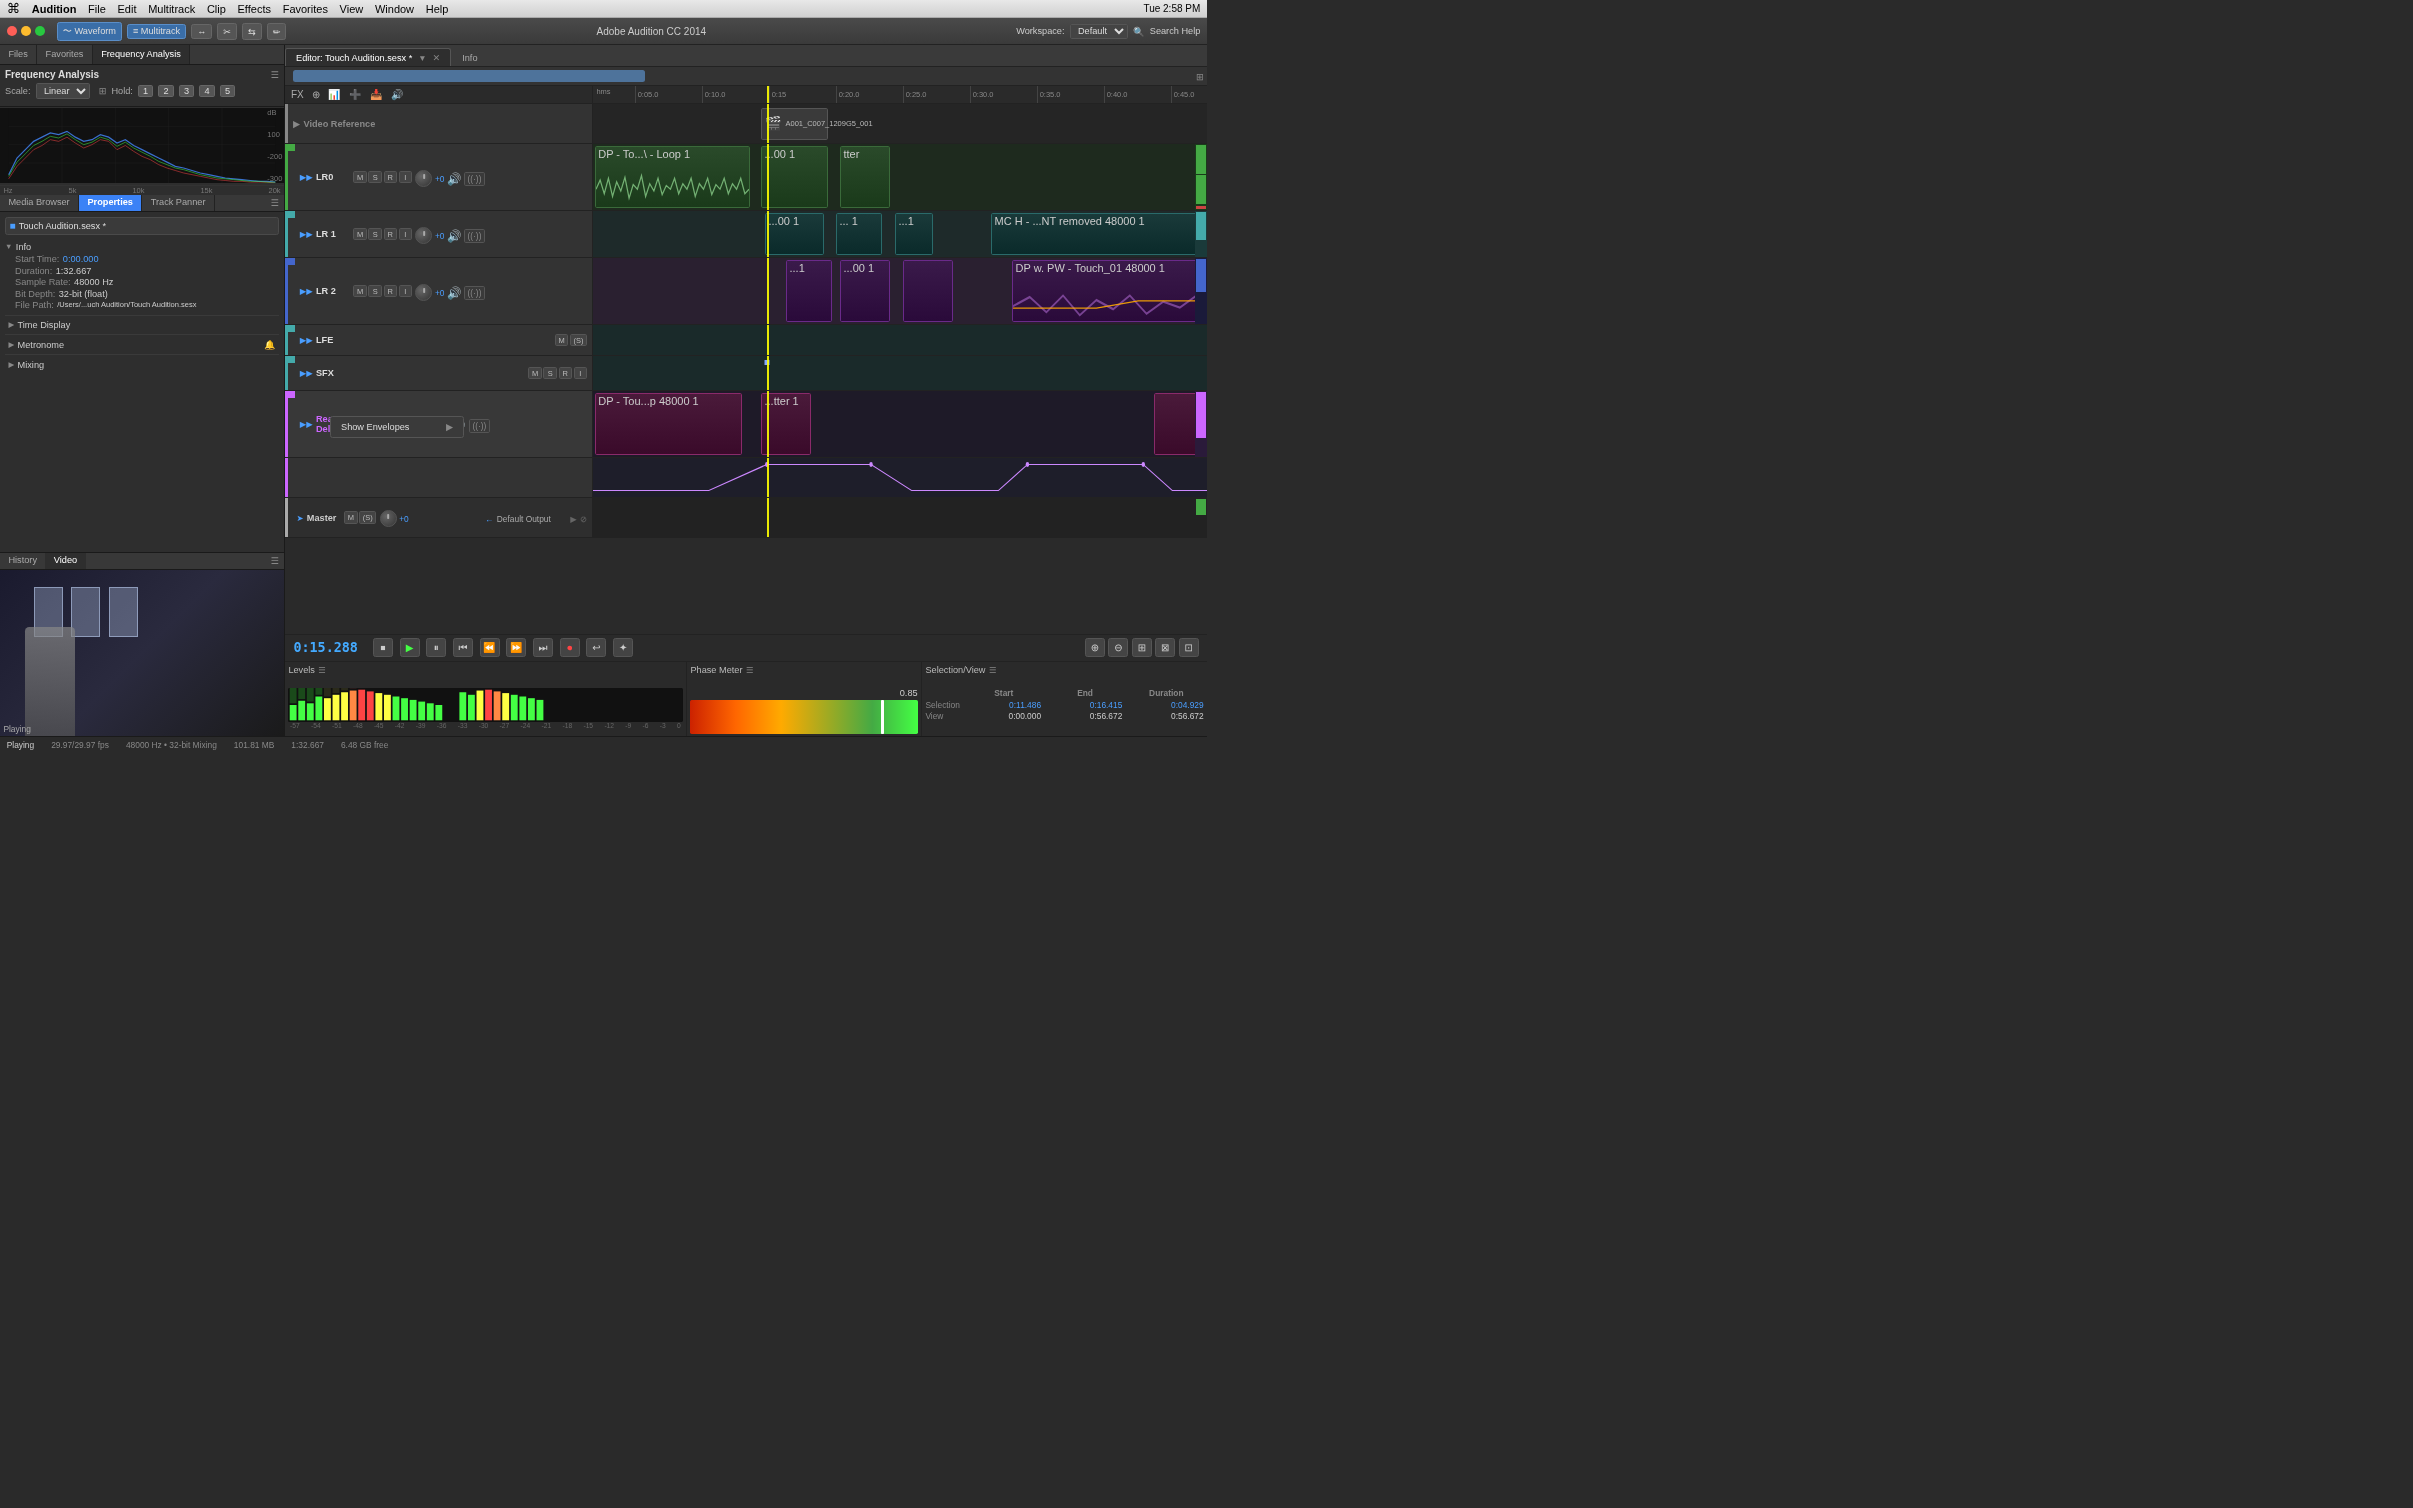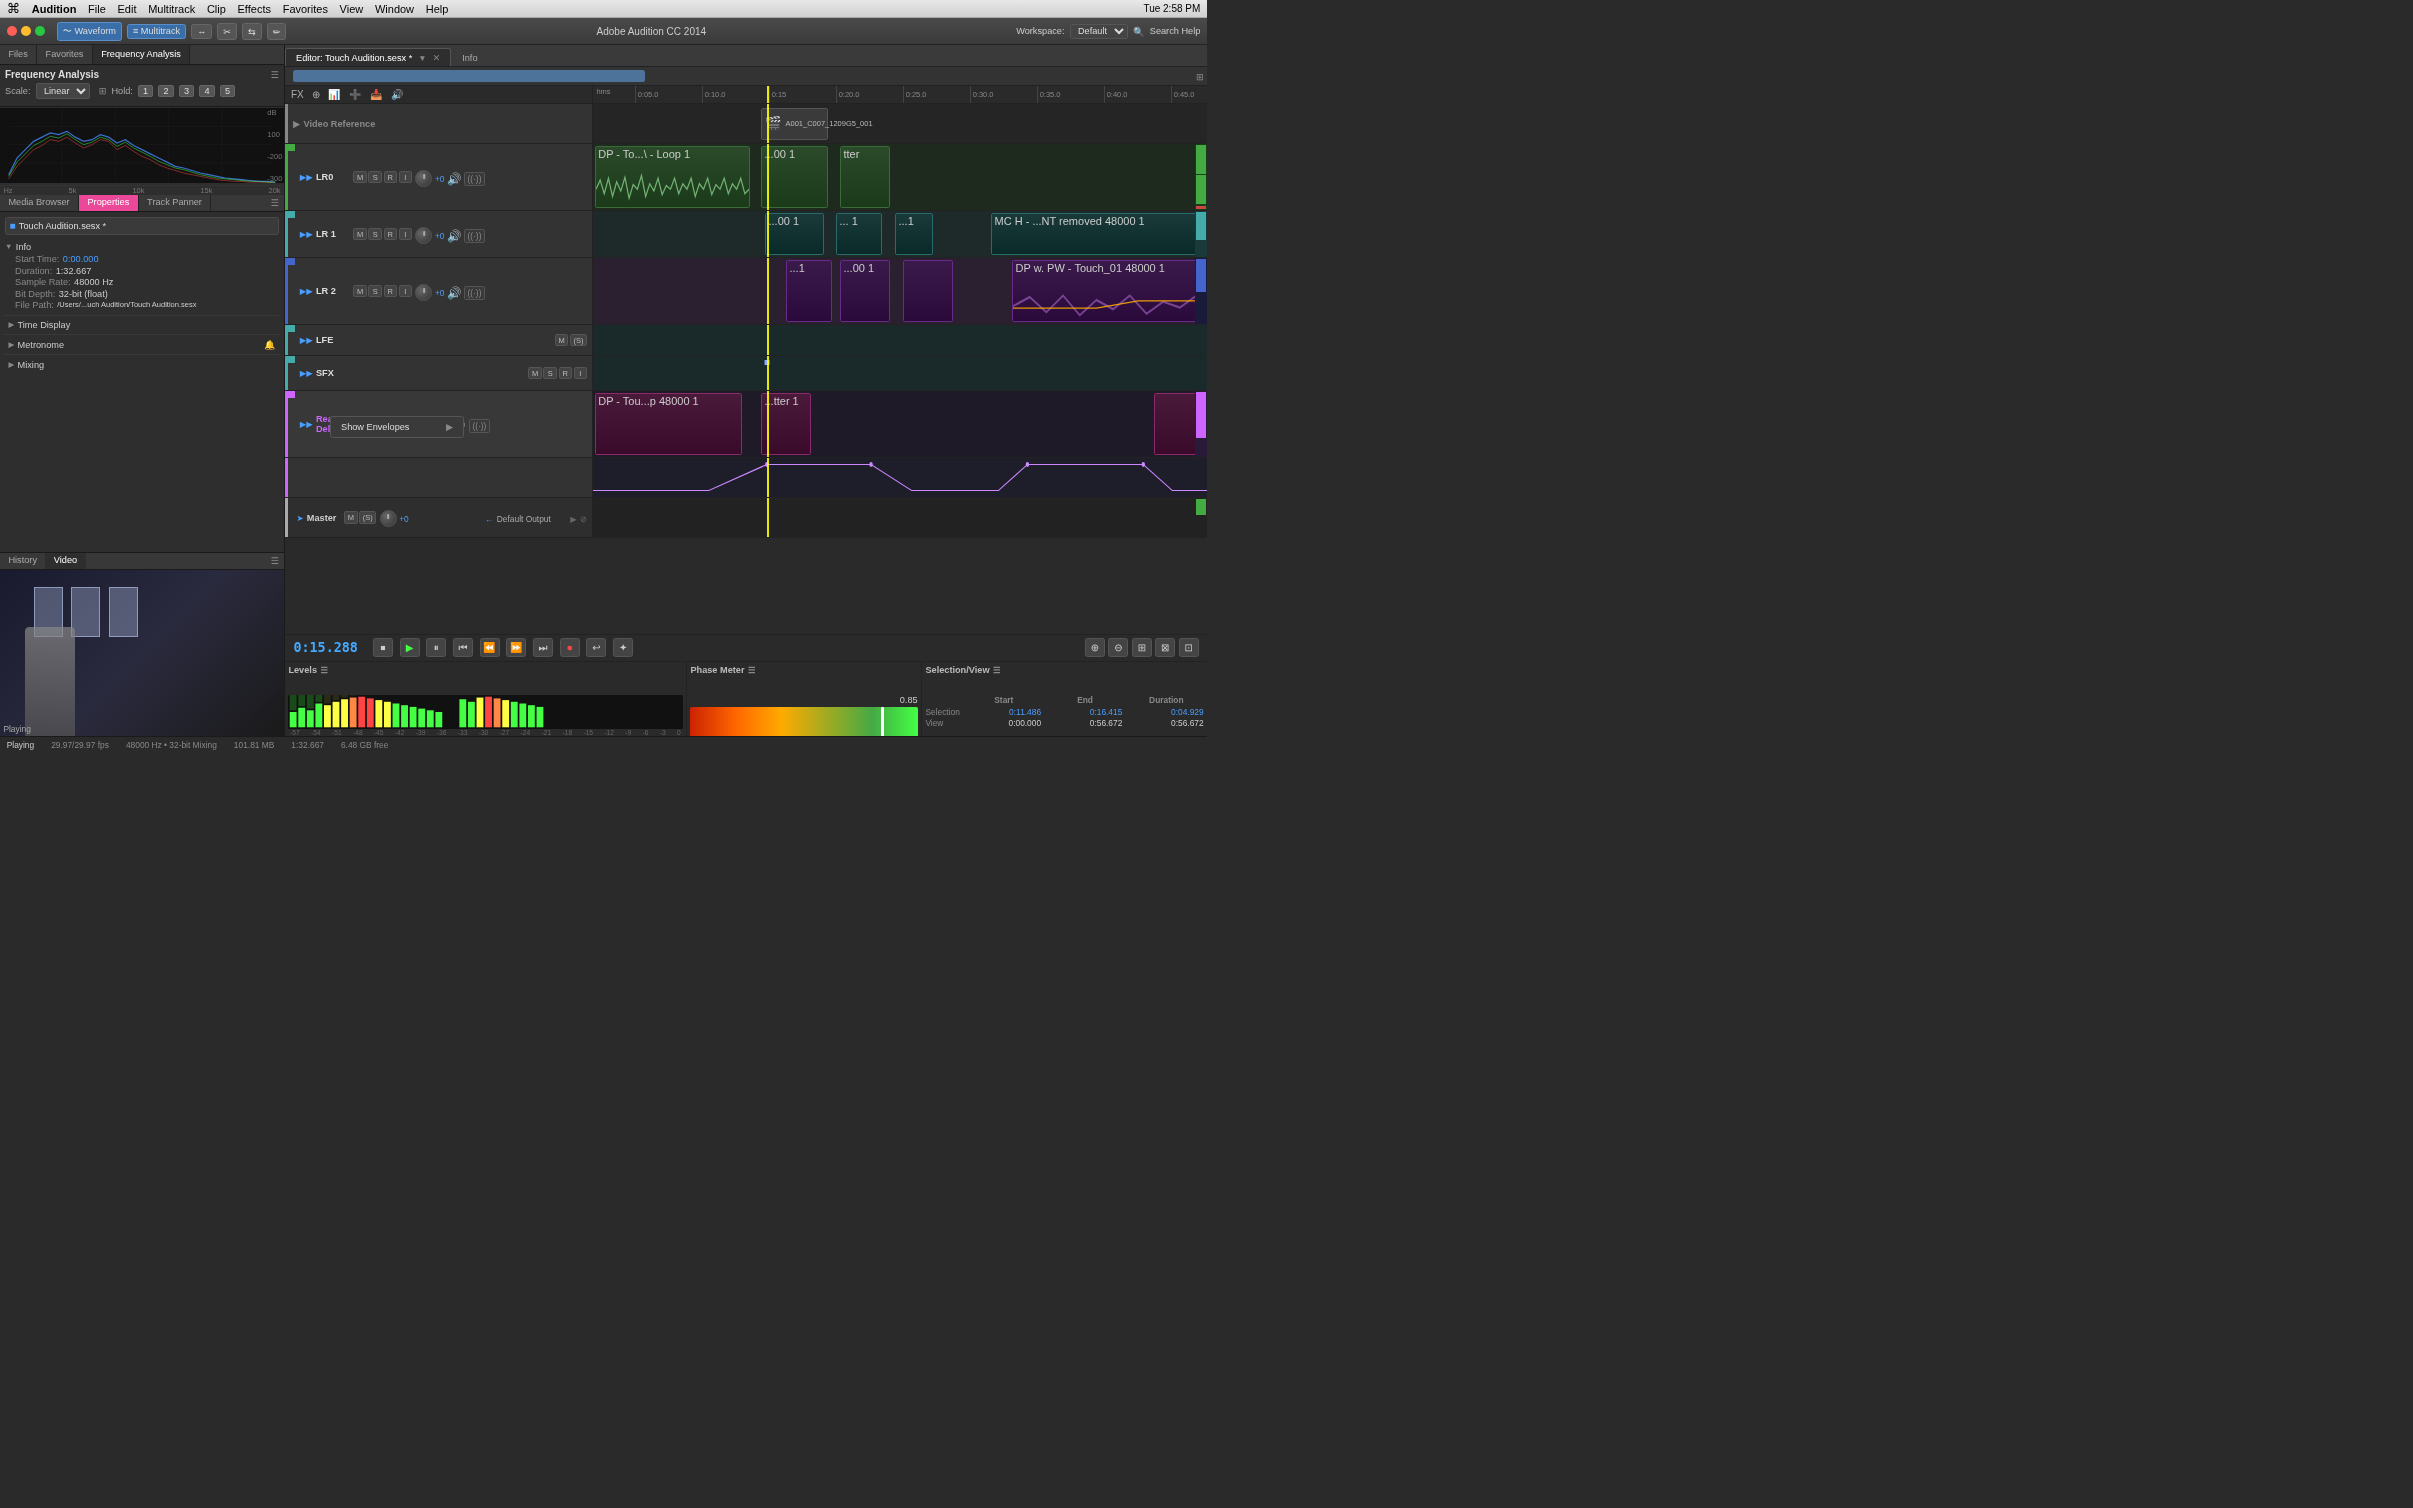--- a/index.html
+++ b/index.html
@@ -182,21 +182,21 @@
       background: #383838;
       border-bottom: 0.8px solid #1a1a1a;
     }
     .left-sec-tab {
       padding: 2.5px 8.4px;
       font-size: 9.2px;
       color: #aaa;
       cursor: pointer;
       border-right: 0.8px solid #222;
     }
-    .left-sec-tab.active { color: #fff; background: #ec4899; }
+    .left-sec-tab.active { color: #fff; background: #3b82f6; font-weight: bold; }
 
     
     .properties-panel {
       flex: 1;
       overflow-y: auto;
       padding: 5px;
     }
 
     .session-item {
       display: flex;
@@ -660,24 +660,23 @@
       padding: 3.4px;
     }
     .selection-panel {
       width: 285px;
       padding: 3.4px;
     }
     .panel-title-bar {
       display: flex;
       align-items: center;
       gap: 3.4px;
-      margin-bottom: 20px;
+      margin-bottom: 13px;
       color: #bbb;
       font-size: 9.2px;
-      font-weight: bold;
     }
     .panel-title-icon { color: #888; font-size: 8.4px; }
 
     
     .levels-meter {
       height: 34px;
       background: #111;
       border-radius: 1.7px;
       overflow: hidden;
       position: relative;

